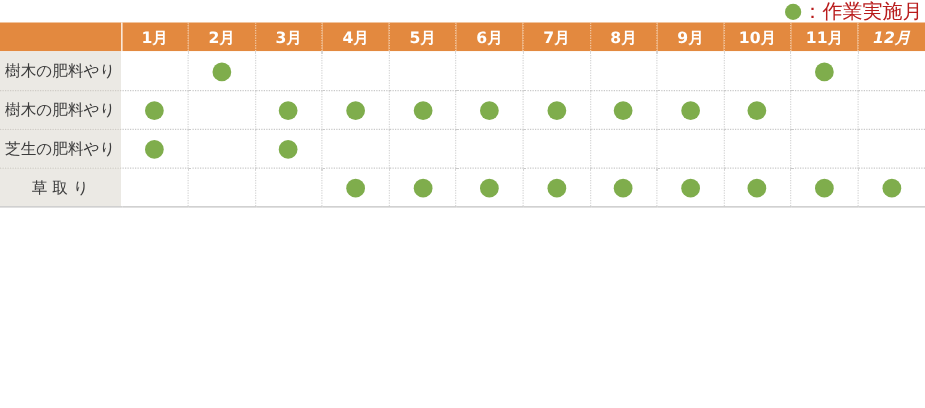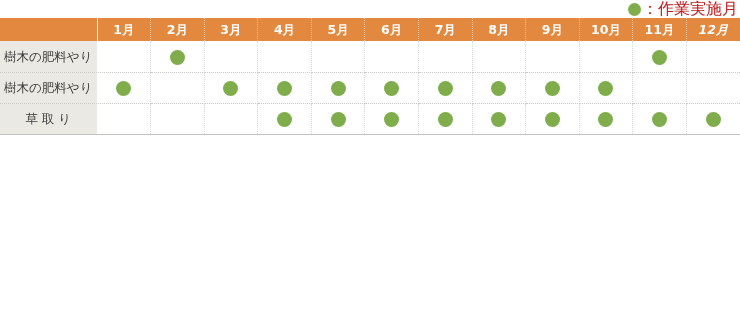--- a/index.html
+++ b/index.html
@@ -165,20 +165,35 @@
           <td><span class="dot"></span></td>
           <td><span class="dot"></span></td>
           <td><span class="dot"></span></td>
           <td><span class="dot"></span></td>
           <td><span class="dot"></span></td>
           <td><span class="dot"></span></td>
           <td></td>
           <td></td>
         </tr>
         <tr>
+          <td class="rowlabel"><span class="lbl-txt">芝生の肥料やり</span></td>
+          <td><span class="dot"></span></td>
+          <td></td>
+          <td><span class="dot"></span></td>
+          <td></td>
+          <td></td>
+          <td></td>
+          <td></td>
+          <td></td>
+          <td></td>
+          <td></td>
+          <td></td>
+          <td></td>
+        </tr>
+        <tr>
           <td class="rowlabel"><span class="lbl-txt">草 取 り</span></td>
           <td></td>
           <td></td>
           <td></td>
           <td><span class="dot"></span></td>
           <td><span class="dot"></span></td>
           <td><span class="dot"></span></td>
           <td><span class="dot"></span></td>
           <td><span class="dot"></span></td>
           <td><span class="dot"></span></td>

